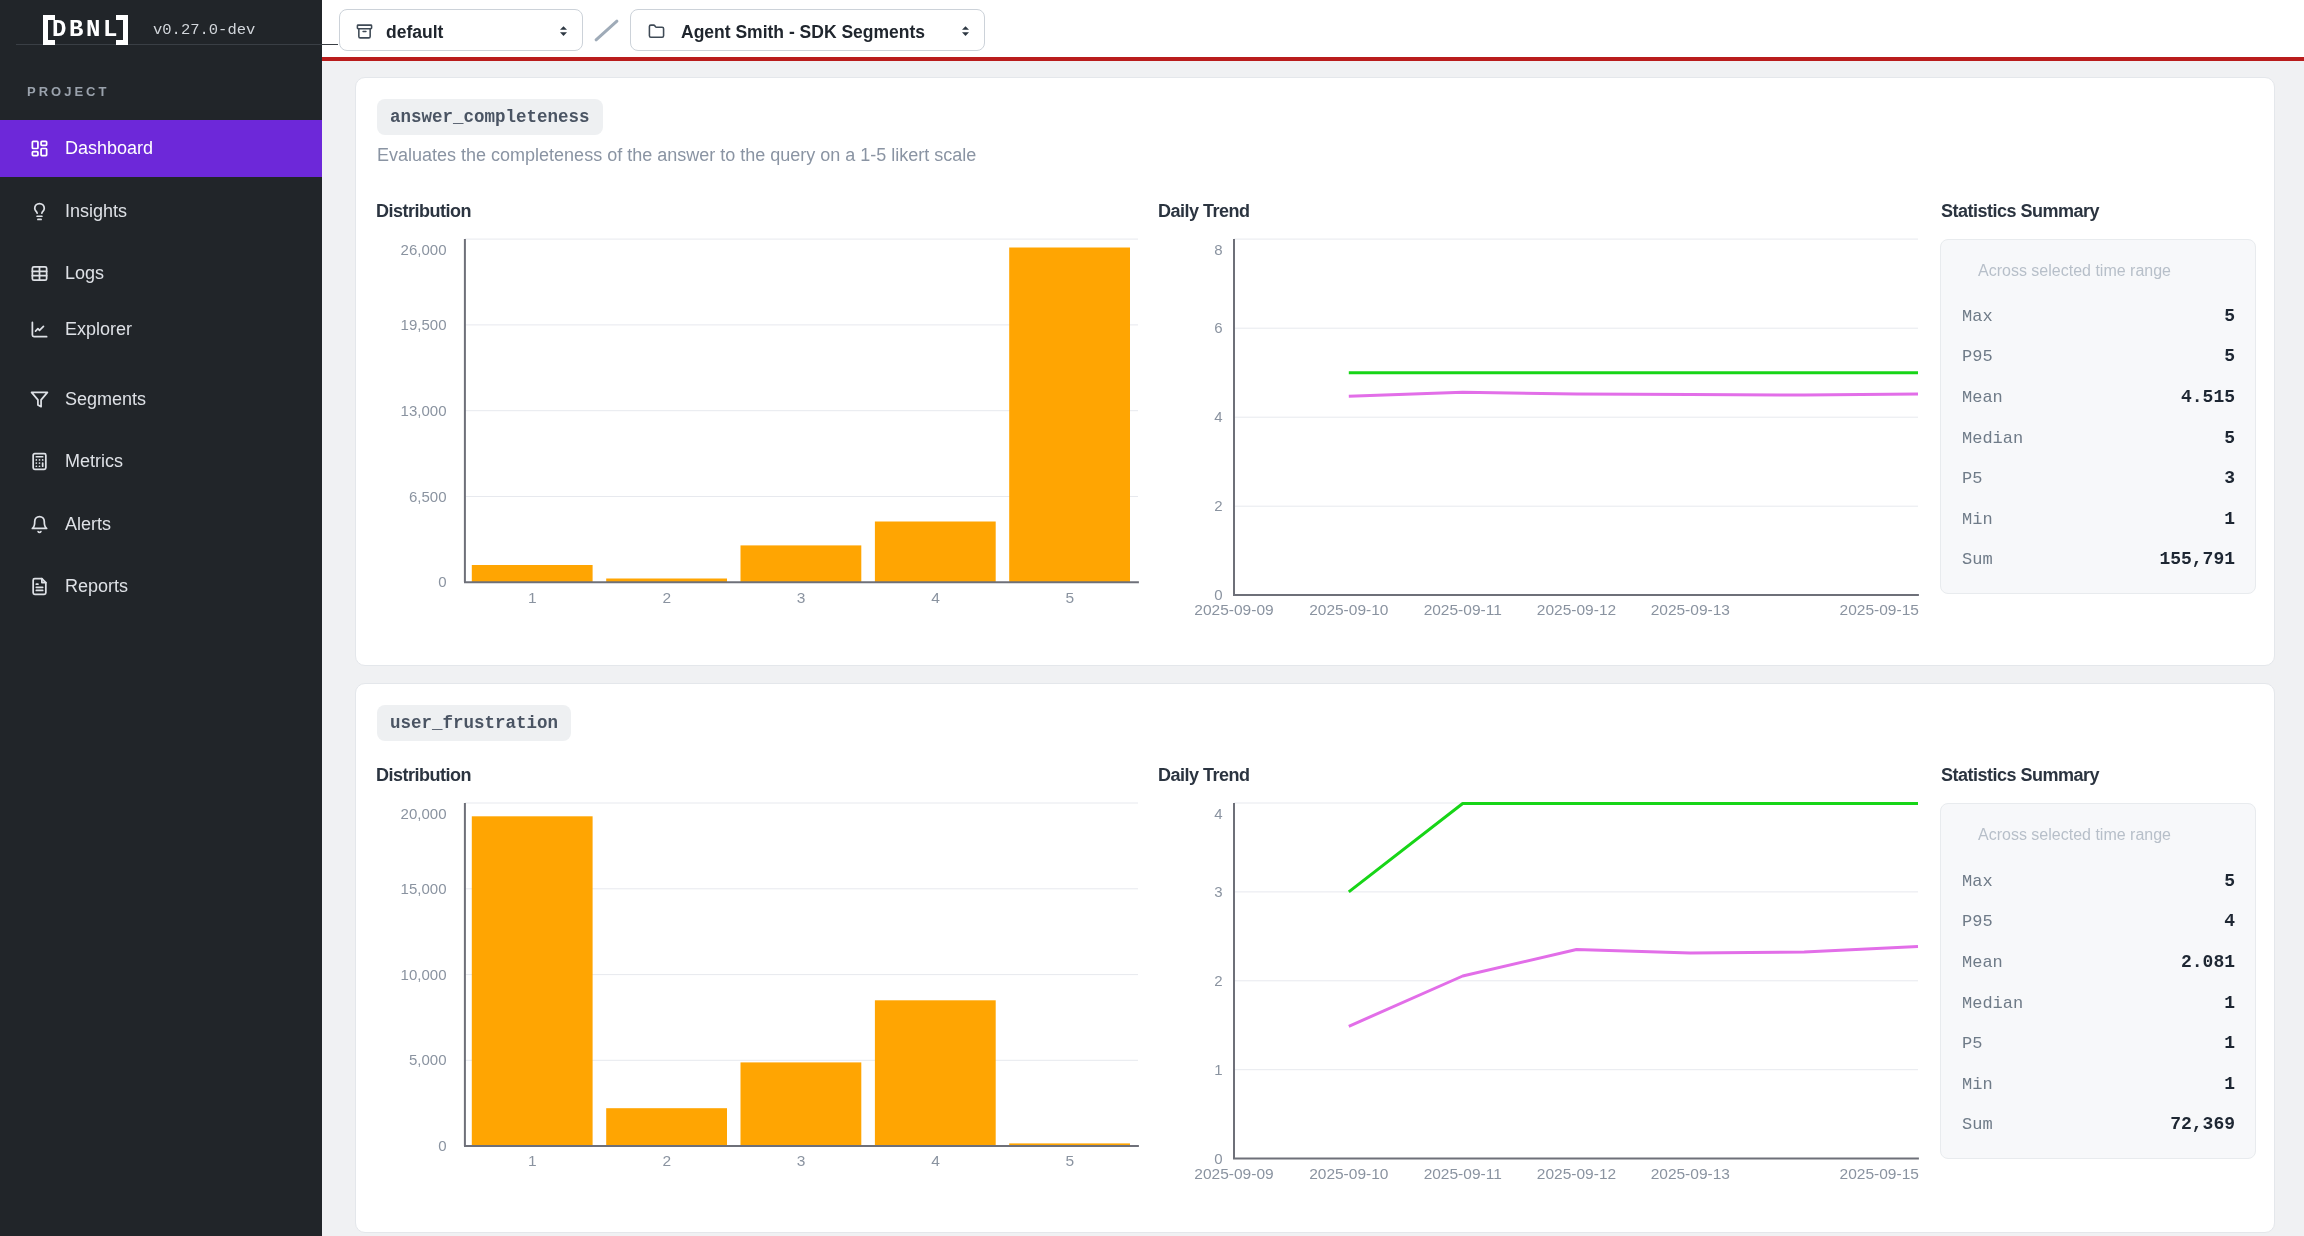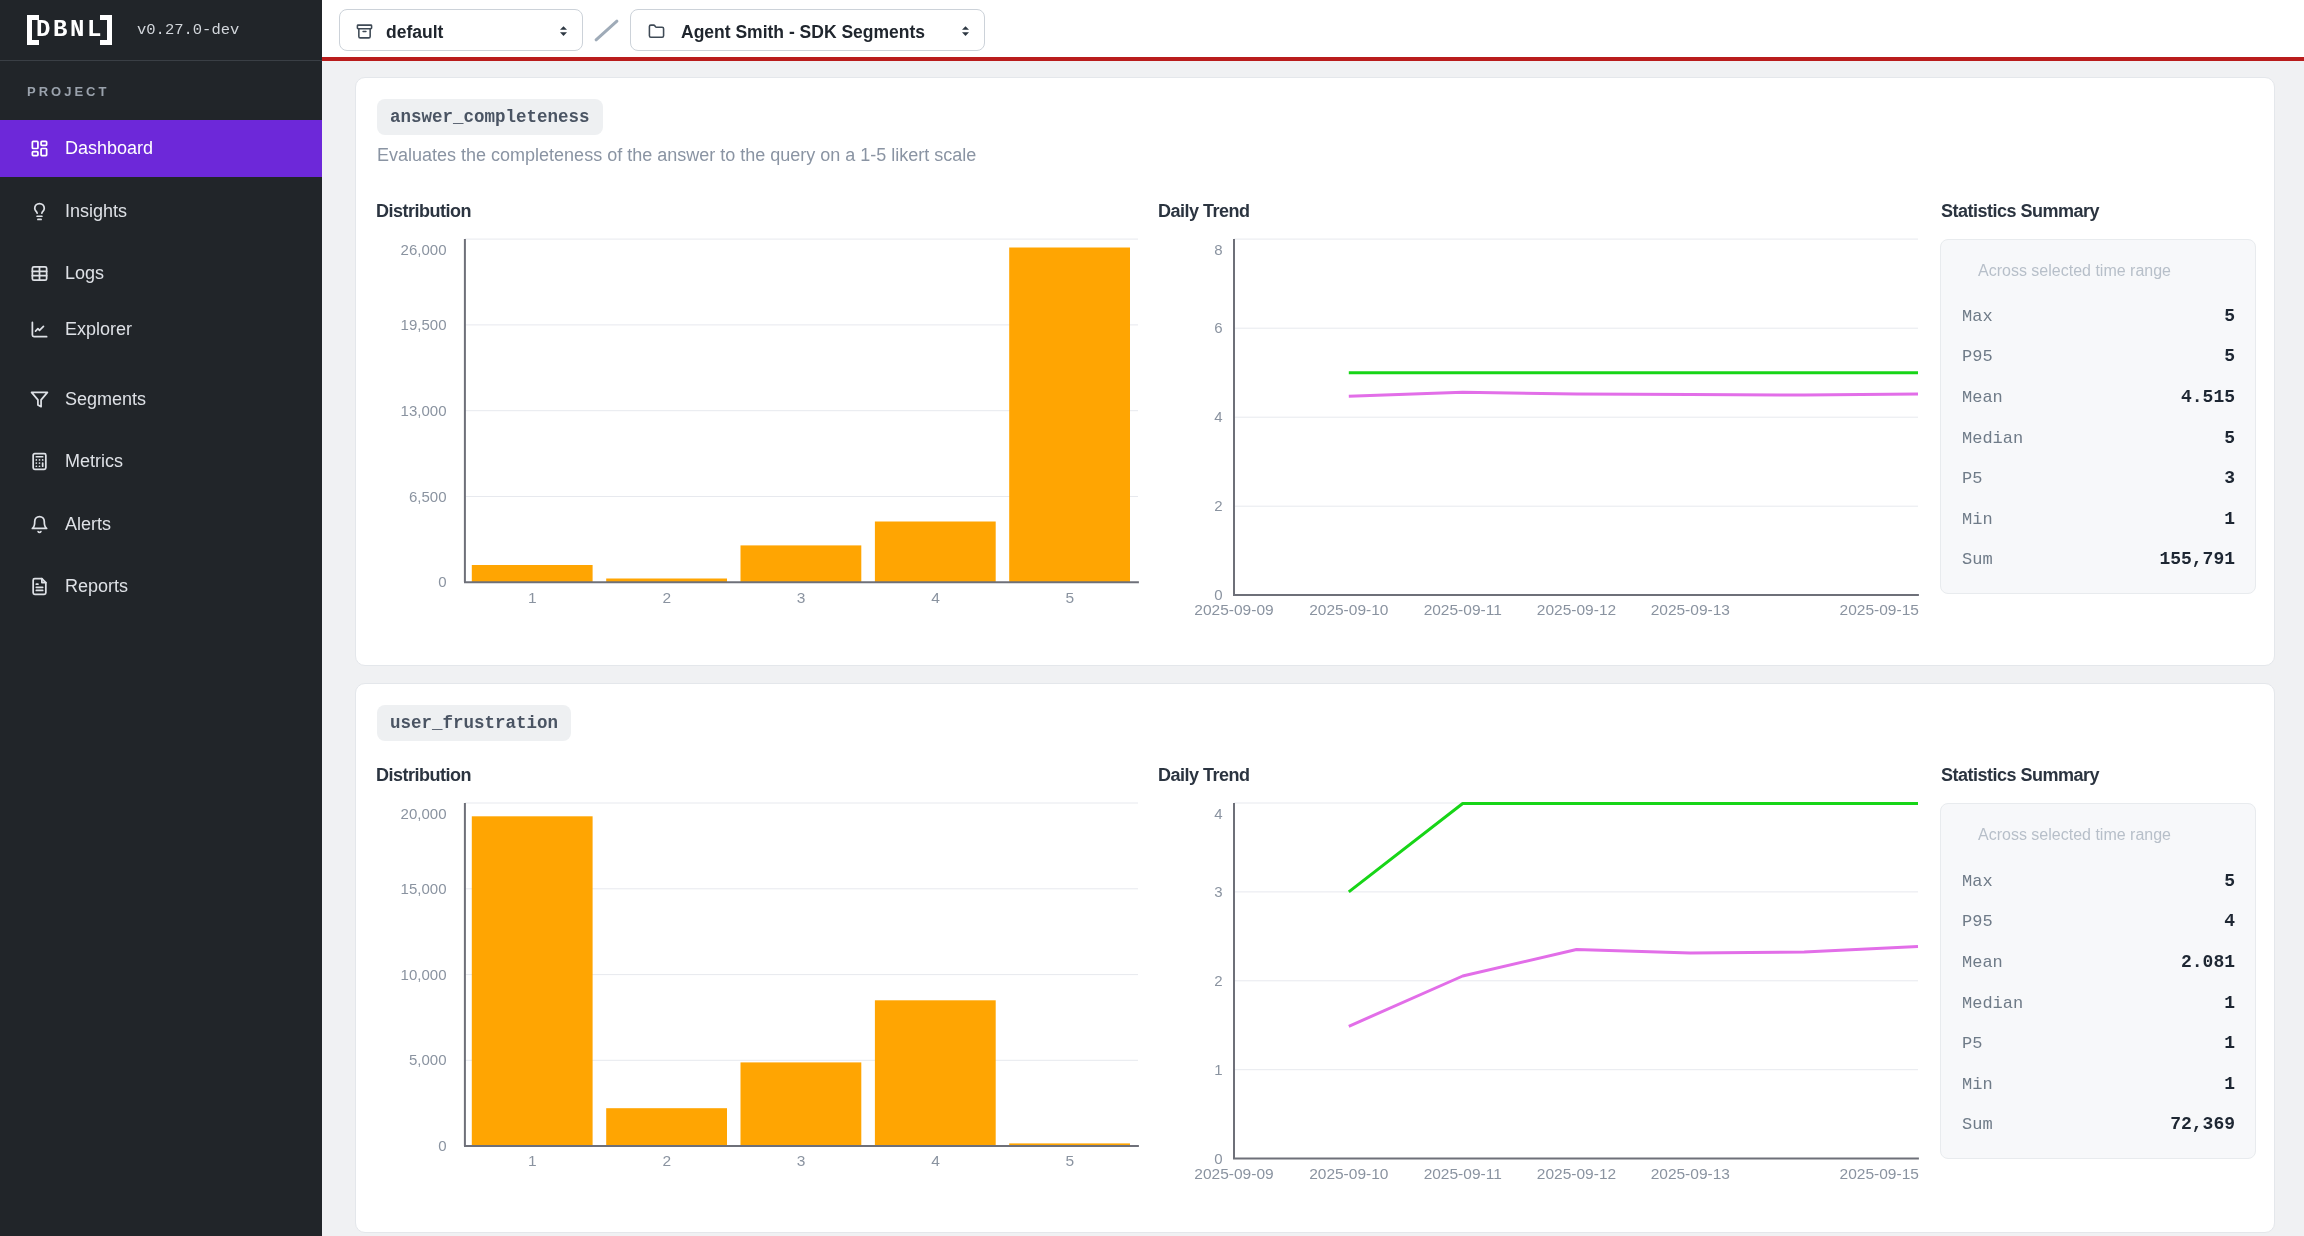--- a/index.html
+++ b/index.html
@@ -1,21 +1,21 @@
 <!DOCTYPE html>
 <html><head>
 <meta charset="utf-8">
 <style>
 * { margin:0; padding:0; box-sizing:border-box; }
 html,body { width:2304px; height:1236px; overflow:hidden; }
 body { font-family:"Liberation Sans", sans-serif; background:#f0f1f3; position:relative; }
 
 
 #sidebar { position:absolute; left:0; top:0; width:322px; height:1236px; background:#212529; z-index:5; }
-#sbhead { position:absolute; left:0; top:0; width:322px; height:61px; border-bottom:1px solid #3a3f45;text-align:center; }
+#sbhead { position:absolute; left:16px; top:0; width:322px; height:45px; border-bottom:1px solid #3a3f45;text-align:center; }
 #logo { position:absolute; left:27px; top:15px; height:30px; display:flex; align-items:center; }
 .brk { width:12px; height:30px; }
 .brkL { border-left:5px solid #fff; border-top:5px solid #fff; border-bottom:5px solid #fff; }
 .brkR { border-right:5px solid #fff; border-top:5px solid #fff; border-bottom:5px solid #fff; }
 #logoTxt { font-family:"Liberation Mono", monospace; font-weight:bold; color:#fff; font-size:24px; letter-spacing:2.6px; margin:0 -4px 0 -3px; line-height:30px; }
 #ver { position:absolute; left:137px; top:21px; font-family:"Liberation Mono", monospace; font-size:15.5px; color:#d2d6db; }
 #projlbl { position:absolute; left:27px; top:84px; font-size:13px; font-weight:bold; letter-spacing:3px; color:#9aa2ac; }
 .nav { position:absolute; left:0; width:322px; height:57px; display:flex; align-items:center; color:#dee1e6; font-size:18px; }
 .nav svg { position:absolute; left:30px; width:19px; height:19px; }
 .nav span { position:absolute; left:65px; }

